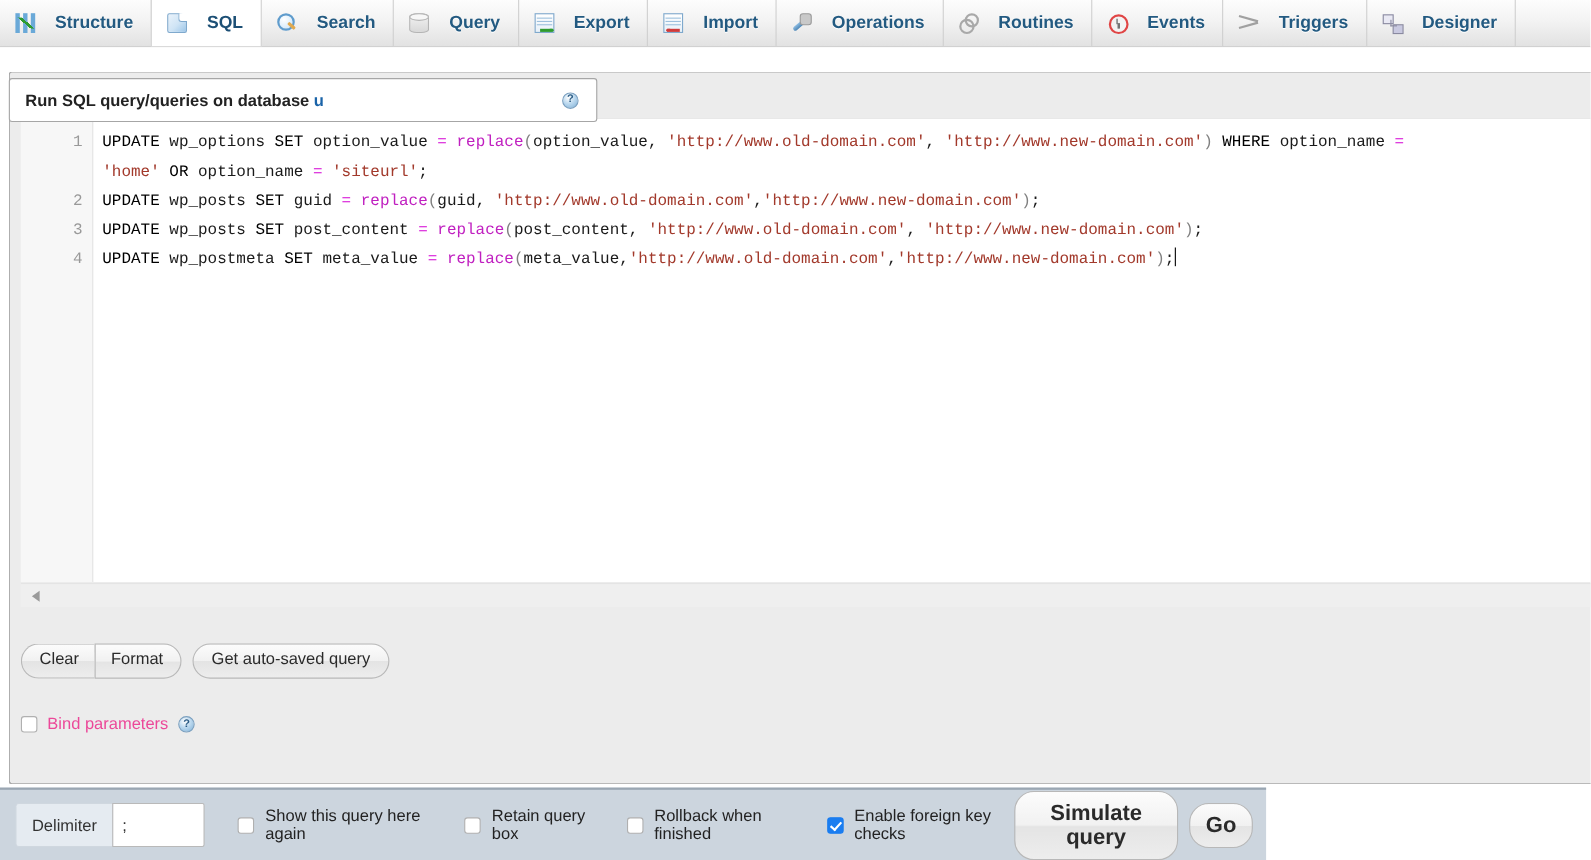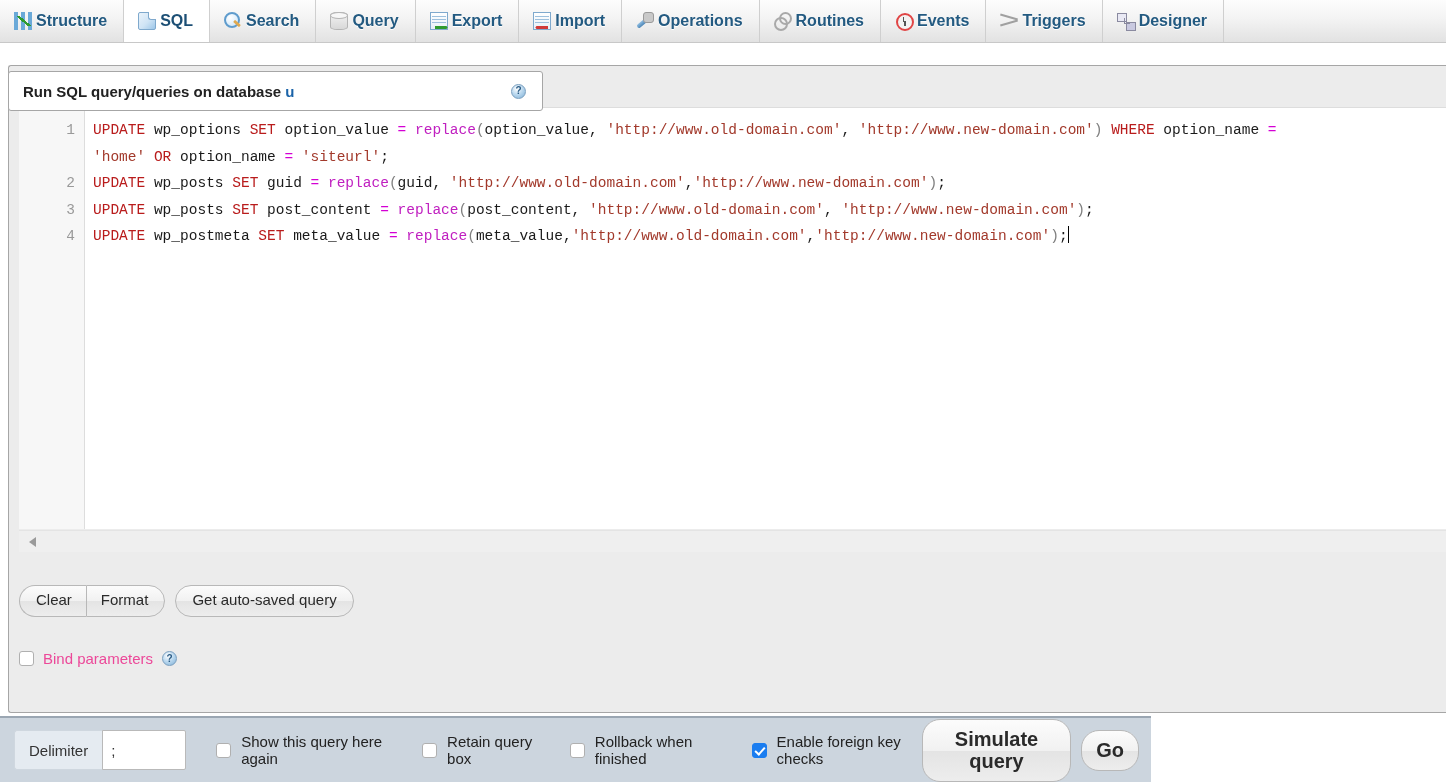--- a/index.html
+++ b/index.html
@@ -16,21 +16,21 @@
   #root { position: relative; width: 1446px; height: 782px; }
 
   
   .tabbar {
     position: absolute; left: 0; top: 0; width: 1446px; height: 43px;
     background: linear-gradient(to bottom, #fdfdfd 0%, #f3f3f3 45%, #e2e2e2 100%);
     border-bottom: 1px solid #c8c8c8;
     display: flex; align-items: stretch;
   }
   .tab {
-    display: flex; align-items: center; gap: 4px;
+    display: flex; align-items: center; gap: 18px;
     padding: 0 16px 0 14px;
     border-right: 1px solid #cfcfcf;
     font-size: 16px; font-weight: bold;
     color: #235a81;
     text-shadow: 0 1px 0 #fff;
     cursor: pointer;
     white-space: nowrap;
     background: transparent;
   }
   .tab.active {
@@ -194,21 +194,21 @@
     padding-right: 9px;
   }
   .code {
     flex: 1; padding: 9px 0 0 8px; background: #fff; overflow: hidden;
     font-family: "Liberation Mono", monospace;
     font-size: 14.5px; line-height: 26.5px;
     white-space: pre-wrap;
     color: #000;
     cursor: text;
   }
-  .kw  { color: #b91c1c; }
+  .kw  { color: #000000; }
   .fn  { color: #c020c0; }
   .op  { color: #d400d4; }
   .str { color: #a2392b; }
   .pun { color: #808080; }
   .id  { color: #1a1a1a; }
   .caret {
     display:inline-block; width:1px; height:17px; background:#000;
     vertical-align:-3px; margin-left:0px;
   }
 

